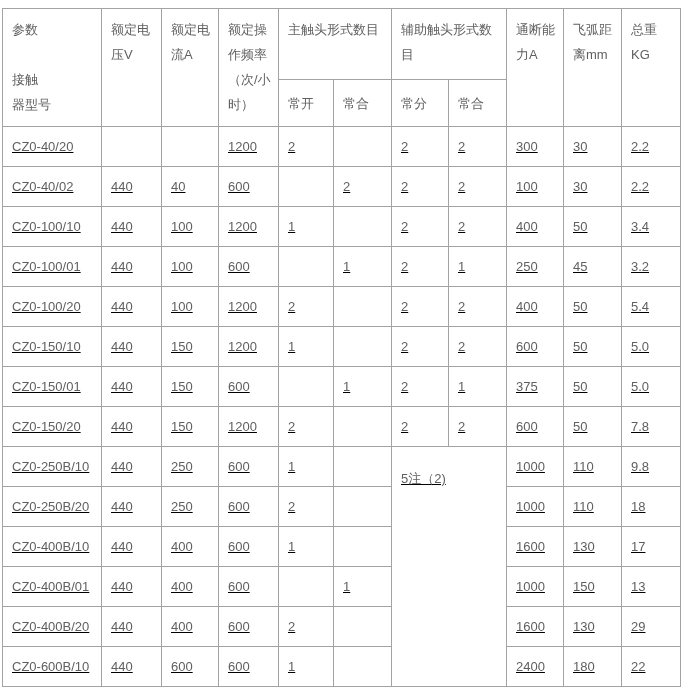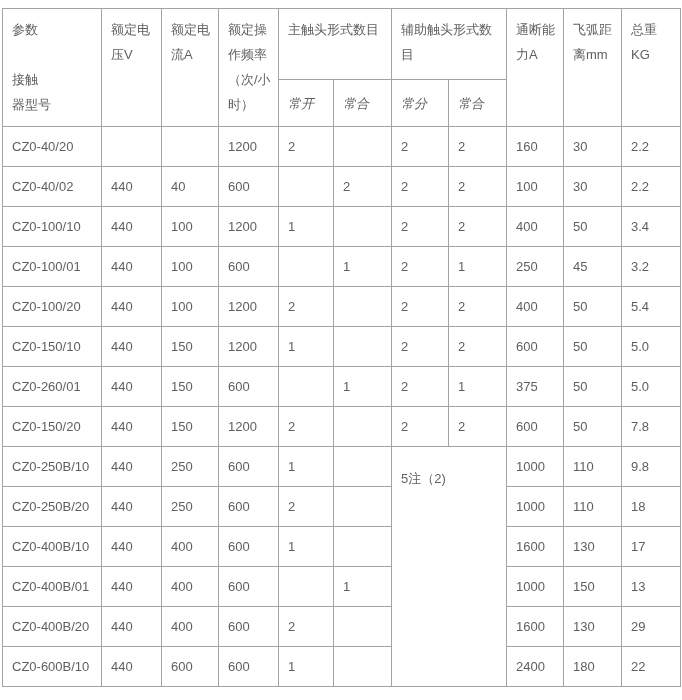--- a/index.html
+++ b/index.html
@@ -32,24 +32,23 @@
     vertical-align: top;
     padding-top: 8px;
     line-height: 25px;
     white-space: pre-line;
   }
   .spec-table thead tr.group-row th { height: 62px; }
   .spec-table thead tr.sub-row th {
     height: 46px;
     vertical-align: middle;
     padding-top: 0;
-    font-style: italic;
   }
   
-  .spec-table tbody tr { height: 40px; }
+  .spec-table tbody tr { height: 40px; text-decoration: underline; }
   .spec-table tbody td {
     vertical-align: middle;
     line-height: 16px;
   }
   .spec-table td.note-cell {
     vertical-align: top;
     padding-top: 24px;
   }
 </style>
 </head>
@@ -103,21 +102,21 @@
   <tbody>
     <tr>
       <td>CZ0-40/20</td>
       <td></td>
       <td></td>
       <td>1200</td>
       <td>2</td>
       <td></td>
       <td>2</td>
       <td>2</td>
-      <td>160</td>
+      <td>300</td>
       <td>30</td>
       <td>2.2</td>
     </tr>
     <tr>
       <td>CZ0-40/02</td>
       <td>440</td>
       <td>40</td>
       <td>600</td>
       <td></td>
       <td>2</td>
@@ -173,21 +172,21 @@
       <td>1200</td>
       <td>1</td>
       <td></td>
       <td>2</td>
       <td>2</td>
       <td>600</td>
       <td>50</td>
       <td>5.0</td>
     </tr>
     <tr>
-      <td>CZ0-260/01</td>
+      <td>CZ0-150/01</td>
       <td>440</td>
       <td>150</td>
       <td>600</td>
       <td></td>
       <td>1</td>
       <td>2</td>
       <td>1</td>
       <td>375</td>
       <td>50</td>
       <td>5.0</td>

